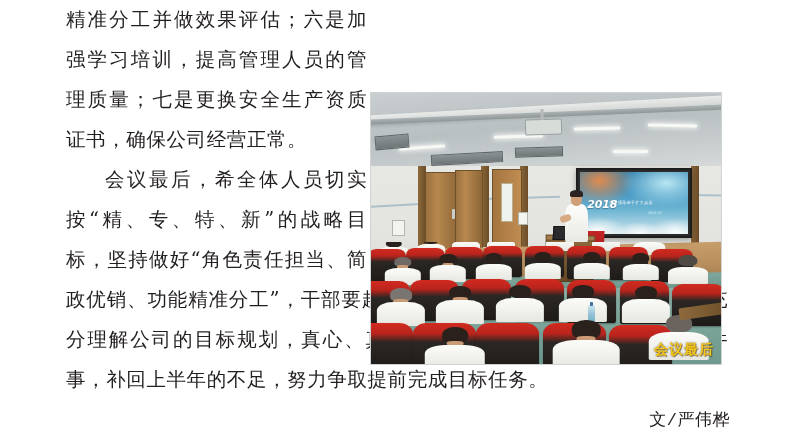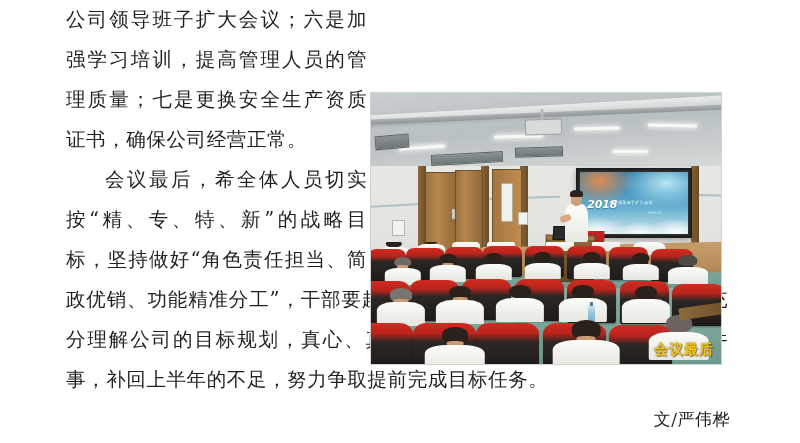--- a/index.html
+++ b/index.html
@@ -48,20 +48,21 @@
 
   
   .signature {
     position: absolute;
     right: 70px;
     top: 408px;
     font-size: 17px;
     color: #231f20;
     letter-spacing: 0.5px;
     white-space: nowrap;
+    font-family: Liberation Mono, monospace;
   }
 
   
   .photo {
     position: absolute;
     left: 370px;
     top: 92px;
     width: 352px;
     height: 273px;
     overflow: hidden;
@@ -410,21 +411,21 @@
 </style>
 </head>
 <body>
 
 <div id="page">
 
   <div class="article">
 
     <div class="photo-float"></div>
 
-    <p class="para">公司领导班子扩大会议；六是加强学习培训，提高管理人员的管理质量；七是更换安全生产资质证书，确保公司经营正常。</p>
+    <p class="para">精准分工并做效果评估；六是加强学习培训，提高管理人员的管理质量；七是更换安全生产资质证书，确保公司经营正常。</p>
     <p class="para indent">会议最后，希全体人员切实按“精、专、特、新”的战略目标，坚持做好“角色责任担当、简政优销、功能精准分工”，干部要起带头作用，成为员工心中的好榜样，充分理解公司的目标规划，真心、真诚去对待工作，认认真真做好每一件事，补回上半年的不足，努力争取提前完成目标任务。</p>
   </div>
 
   <div class="signature">文/严伟桦</div>
 
   <div class="photo">
     <div class="photo-inner">
 
       <div class="ceiling">
         <div class="ceiling-soffit"></div>

